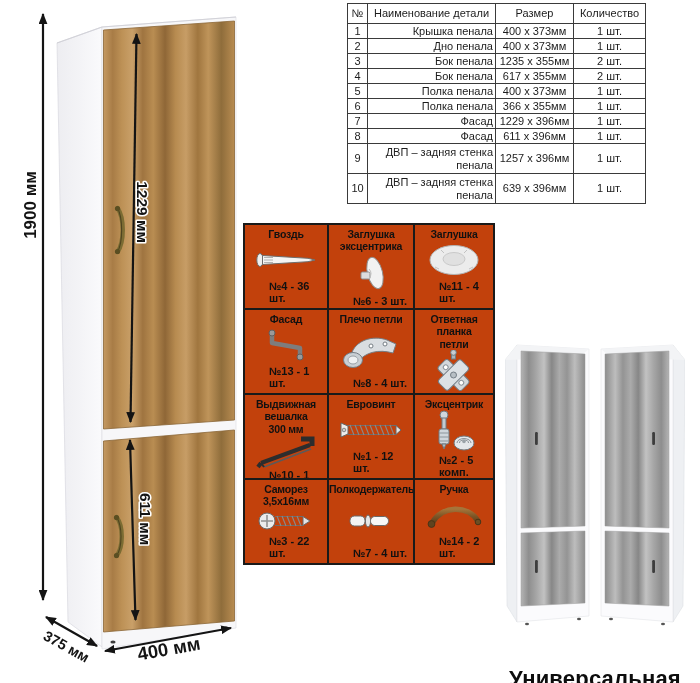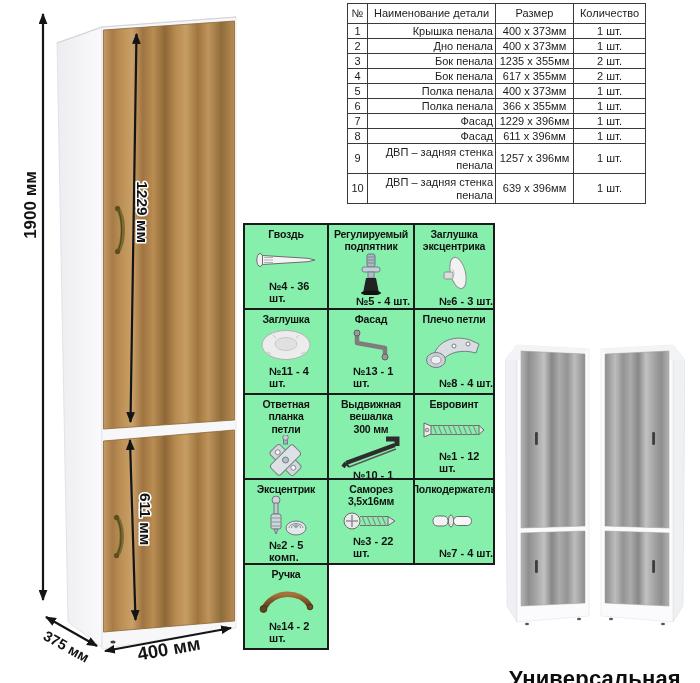--- a/index.html
+++ b/index.html
@@ -20,22 +20,22 @@
   .parts-table tr.rs{height:15px;}
   .parts-table tr.rd{height:30px;}
   .parts-table td.nm{text-align:right;padding-left:4px;}
   
   .hw-grid{
     position:absolute;left:243px;top:223px;
     display:grid;grid-template-columns:82px 84px 78px;grid-auto-rows:83px;
     gap:2px;padding:2px;
   }
   .hw-cell{
-    background:#86efac;outline:2px solid #1a1a1a;
-    display:flex;flex-direction:column;align-items:center;overflow:hidden;
+    background:#c2410c;outline:2px solid #1a1a1a;
+    display:flex;flex-direction:column;overflow:hidden;
   }
   .hw-title{
     padding-top:3px;white-space:pre-line;text-align:center;
     font-weight:bold;font-size:10.5px;line-height:1.18;letter-spacing:-0.2px;color:#111;
   }
   .hw-icon{flex:1;display:flex;align-items:center;justify-content:center;}
   .hw-count{font-weight:bold;font-size:11px;padding-bottom:4px;color:#111;margin-left:24px;}
   
   .cab-svg{position:absolute;left:0;top:0;}
   .dim-text{font-family:"Liberation Sans",sans-serif;font-weight:bold;fill:#141414;}
@@ -209,35 +209,20 @@
     <div class="hw-icon">
         <svg width="64" height="20" viewBox="0 0 64 20">
       <ellipse cx="6" cy="10" rx="3.2" ry="6.5" fill="#efefef" stroke="#6d6d6d"></ellipse>
       <path d="M8.5 5.5 L54 8.3 L61 10 L54 11.7 L8.5 14.5 Z" fill="#f4f4f4" stroke="#6d6d6d"></path>
       <path d="M10 7.5 h9 M10 10 h9 M10 12.5 h9" stroke="#a9a9a9" stroke-width="0.9"></path>
     </svg>
       </div>
     <div class="hw-count">№4 - 36 шт.</div>
   </div>
 
-  <div class="hw-cell">
-    <div class="hw-title">Регулируемый
-подпятник</div>
-    <div class="hw-icon">
-        <svg width="36" height="42" viewBox="0 0 36 42">
-      <rect x="14" y="1" width="8" height="13" rx="2" fill="#aab8c4" stroke="#6b7682"></rect>
-      <path d="M14 4 h8 M14 7 h8 M14 10 h8" stroke="#7d8a96" stroke-width="1"></path>
-      <rect x="9" y="14" width="18" height="5" rx="2" fill="#c6cfd7" stroke="#76808a"></rect>
-      <rect x="15" y="19" width="6" height="6" fill="#b3bdc6" stroke="#76808a"></rect>
-      <path d="M10 40 L13 25 H23 L26 40 Z" fill="#222222"></path>
-      <ellipse cx="18" cy="40" rx="10" ry="2.4" fill="#111111"></ellipse>
-    </svg>
-      </div>
-    <div class="hw-count">№5 - 4 шт.</div>
-  </div>
 
   <div class="hw-cell">
     <div class="hw-title">Заглушка
 эксцентрика</div>
     <div class="hw-icon">
         <svg width="34" height="42" viewBox="0 0 34 42">
       <ellipse cx="21" cy="20" rx="7.5" ry="16" transform="rotate(-14 21 20)" fill="#f2f2f2" stroke="#8f8f8f"></ellipse>
       <rect x="7" y="19" width="9" height="7" rx="1.5" fill="#dddddd" stroke="#8f8f8f"></rect>
       <path d="M15 16 q4 4 0 10" fill="none" stroke="#bdbdbd"></path>
     </svg>

